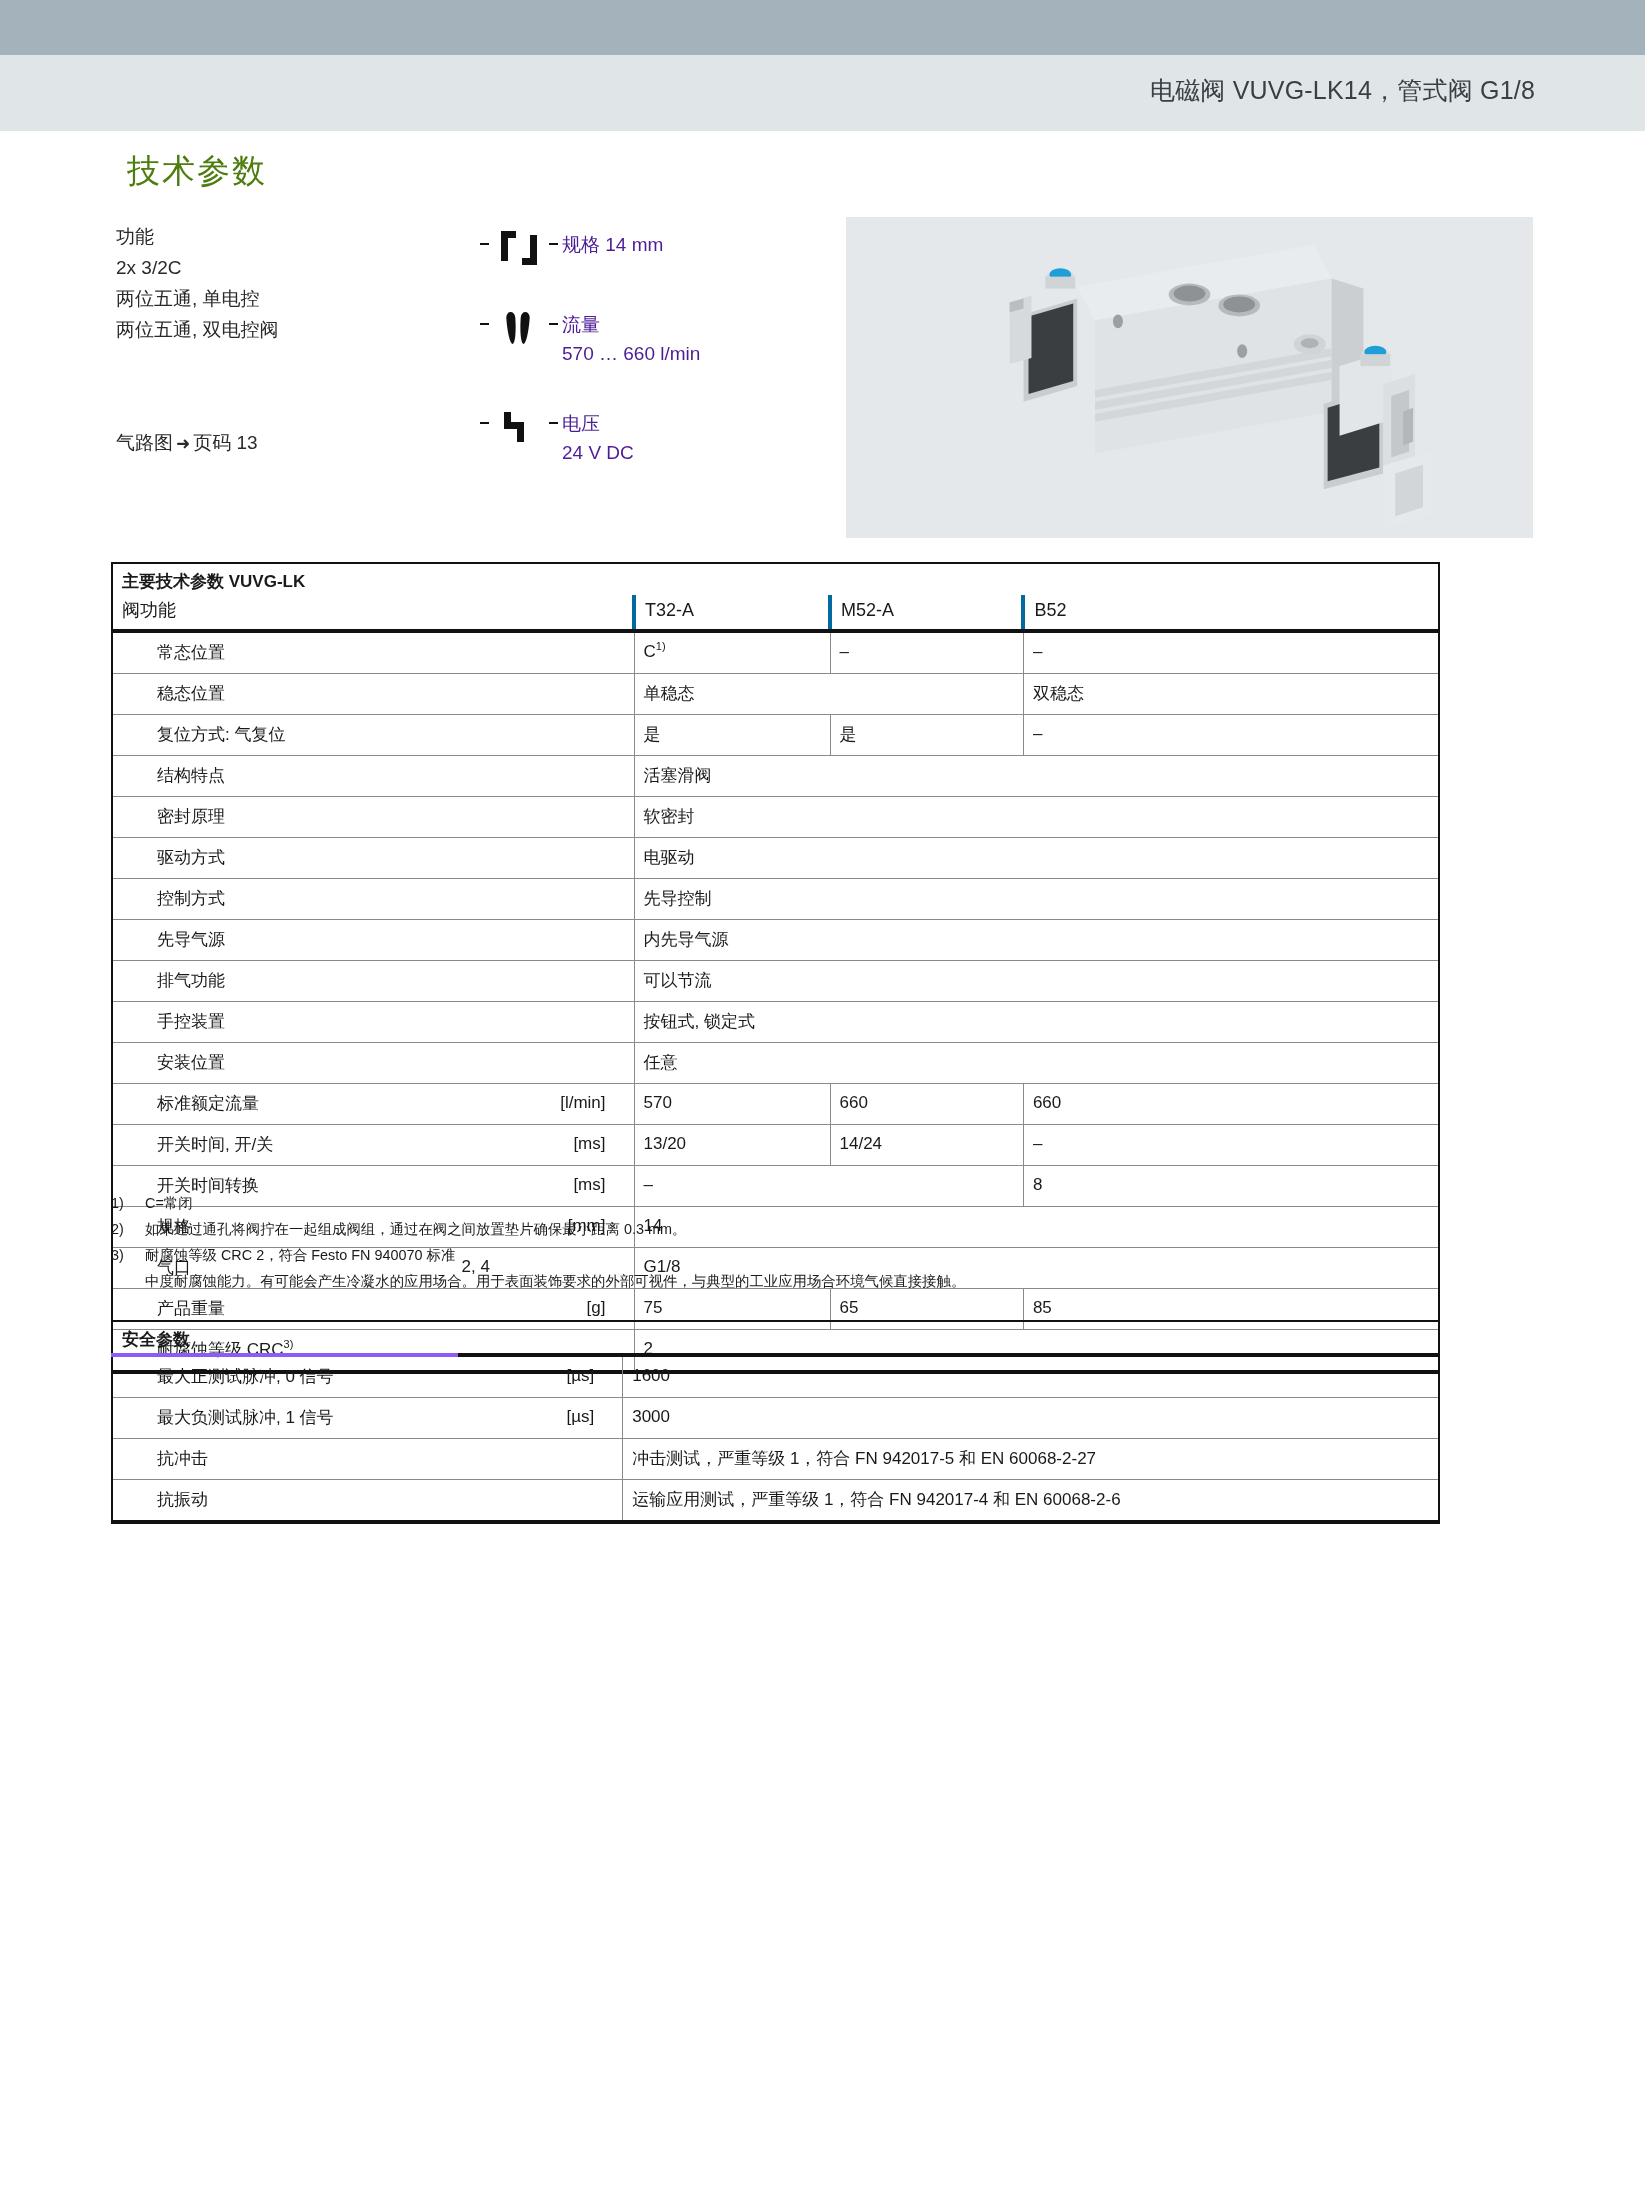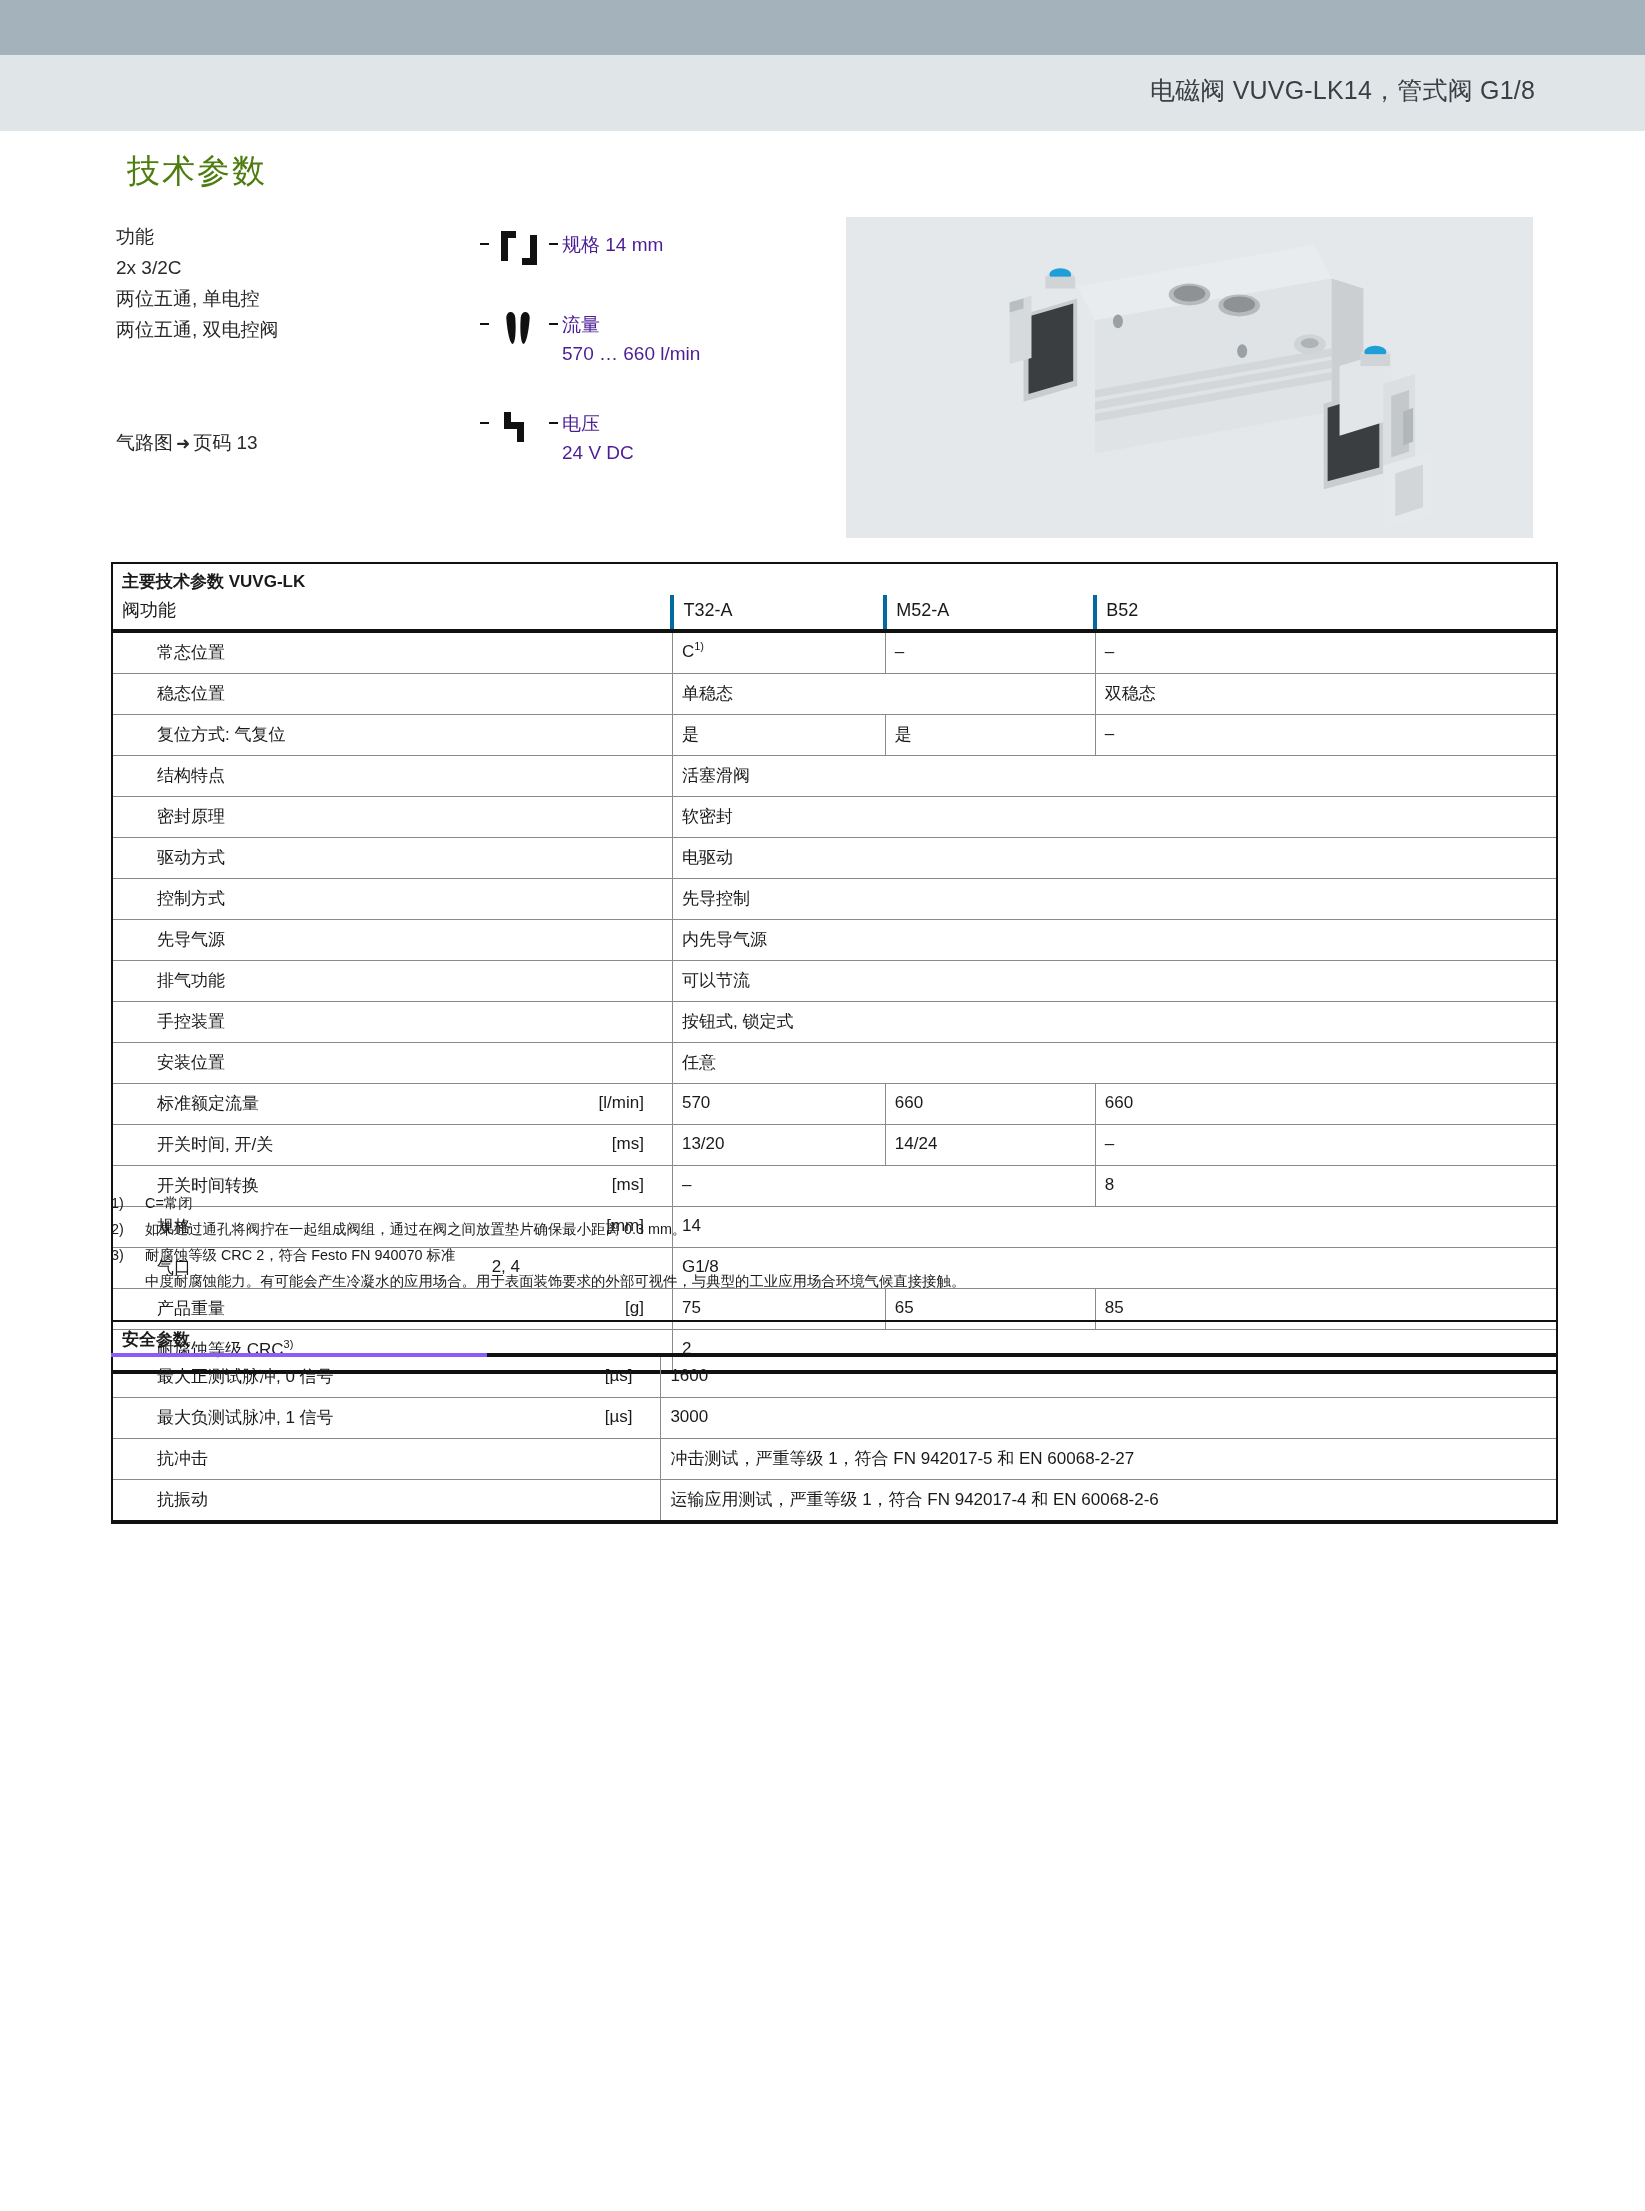--- a/index.html
+++ b/index.html
@@ -154,21 +154,21 @@
     left: 846px; top: 217px;
     width: 687px; height: 321px;
     background: #e4e8ea;
     overflow: hidden;
   }
   #product-image svg { display: block; }
 
   
   .dtable {
     position: absolute;
-    width: 1447px;
+    width: 1329px;
     border-collapse: collapse;
     font-size: 17px;
     color: #1a1a1a;
   }
   #main-table { left: 111px; top: 562px; }
   #safety-table { left: 111px; top: 1320px; }
 
   .dtable td, .dtable th {
     border: 1px solid #8a8a8a;
     padding: 0;

